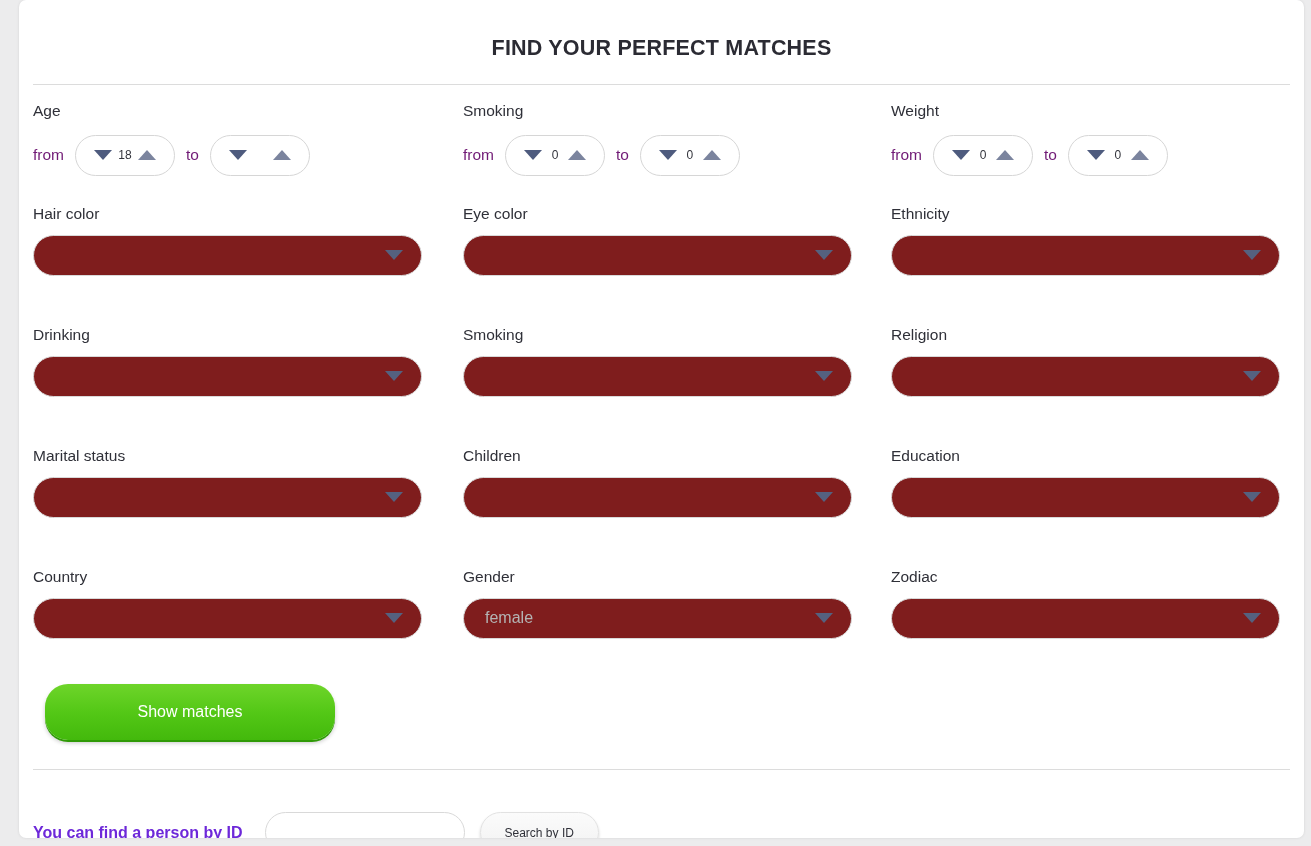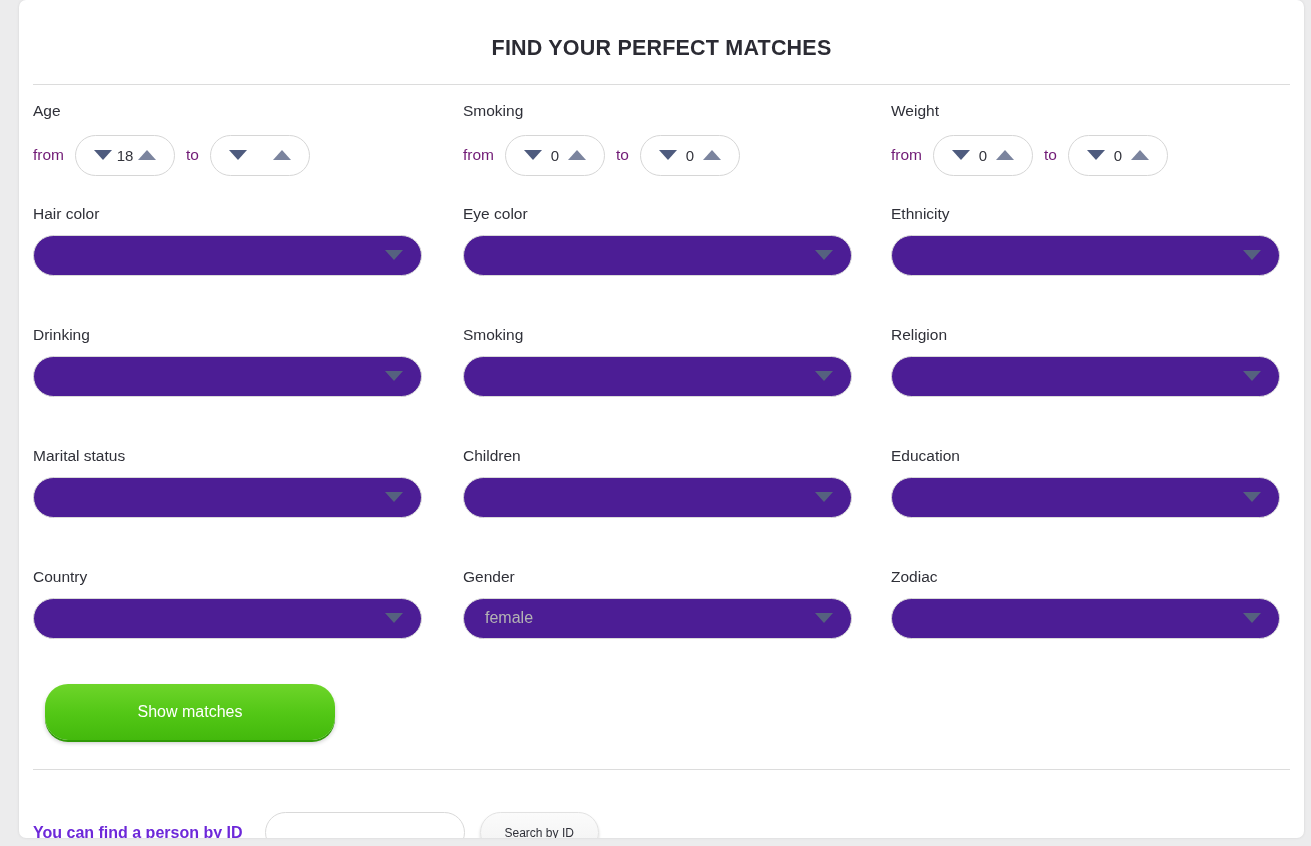--- a/index.html
+++ b/index.html
@@ -90,21 +90,21 @@
     justify-content: center;
     height: 41px;
     border: 1px solid #d6d6d6;
     border-radius: 21px;
     background: #fff;
     box-sizing: border-box;
     padding: 0 14px;
     min-width: 100px;
   }
   .spinner .spin-val {
-    font-size: 15px;
+    font-size: 12px;
     color: #33343c;
     min-width: 26px;
     text-align: center;
   }
 
   .tri {
     width: 0;
     height: 0;
     border-left: 9px solid transparent;
     border-right: 9px solid transparent;
@@ -122,21 +122,21 @@
     margin-top: 35px;
     height: 86px;
   }
   .select-row .field-label { margin-bottom: 13px; }
 
   .select {
     position: relative;
     height: 41px;
     border: 1px solid #d9d9d9;
     border-radius: 21px;
-    background: #4c1d95;
+    background: #7f1d1d;
     box-sizing: border-box;
     display: flex;
     align-items: center;
     padding: 0 42px 0 21px;
   }
   .select-1 { width: 389px; }
   .select-2 { width: 389px; }
   .select-3 { width: 389px; }
 
   .select .value {

